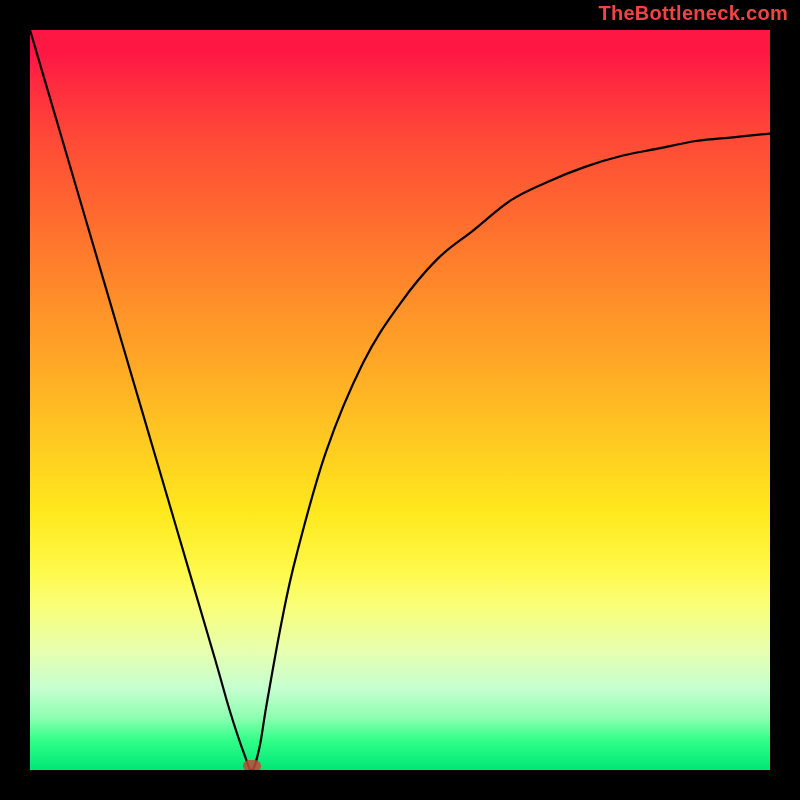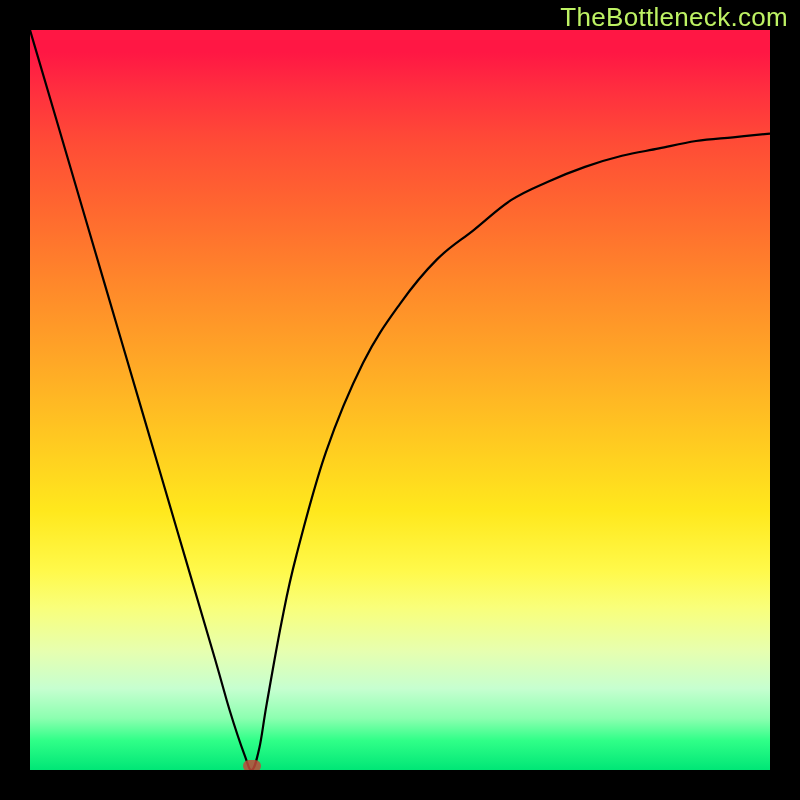--- a/index.html
+++ b/index.html
@@ -45,23 +45,23 @@
       #c6ffd0 89%,
       #8cffb0 93%,
       #30ff88 96%,
       #00e676 100%
     );
   }
   .watermark {
     position: absolute;
     top: 2px;
     right: 12px;
-    color: #bef264;
-    font-size: 26px;
-    font-weight: 400;
+    color: #ef4444;
+    font-size: 20px;
+    font-weight: 700;
     letter-spacing: 0.3px;
     z-index: 5;
   }
   svg.curve {
     position: absolute;
     inset: 0;
     width: 100%;
     height: 100%;
   }
   .marker {

